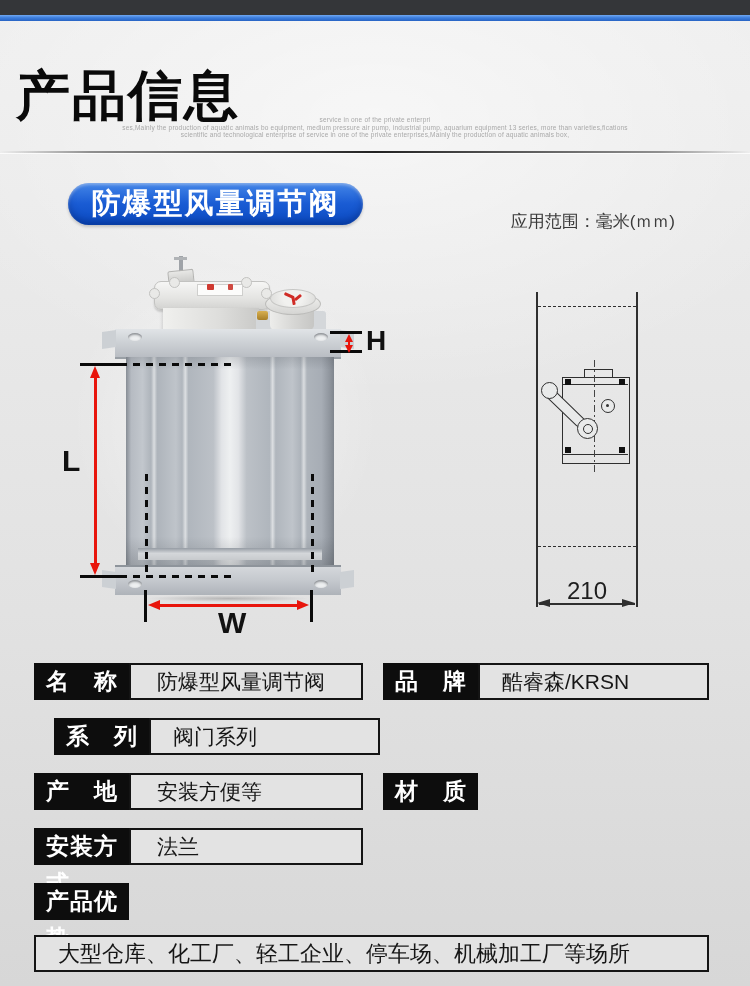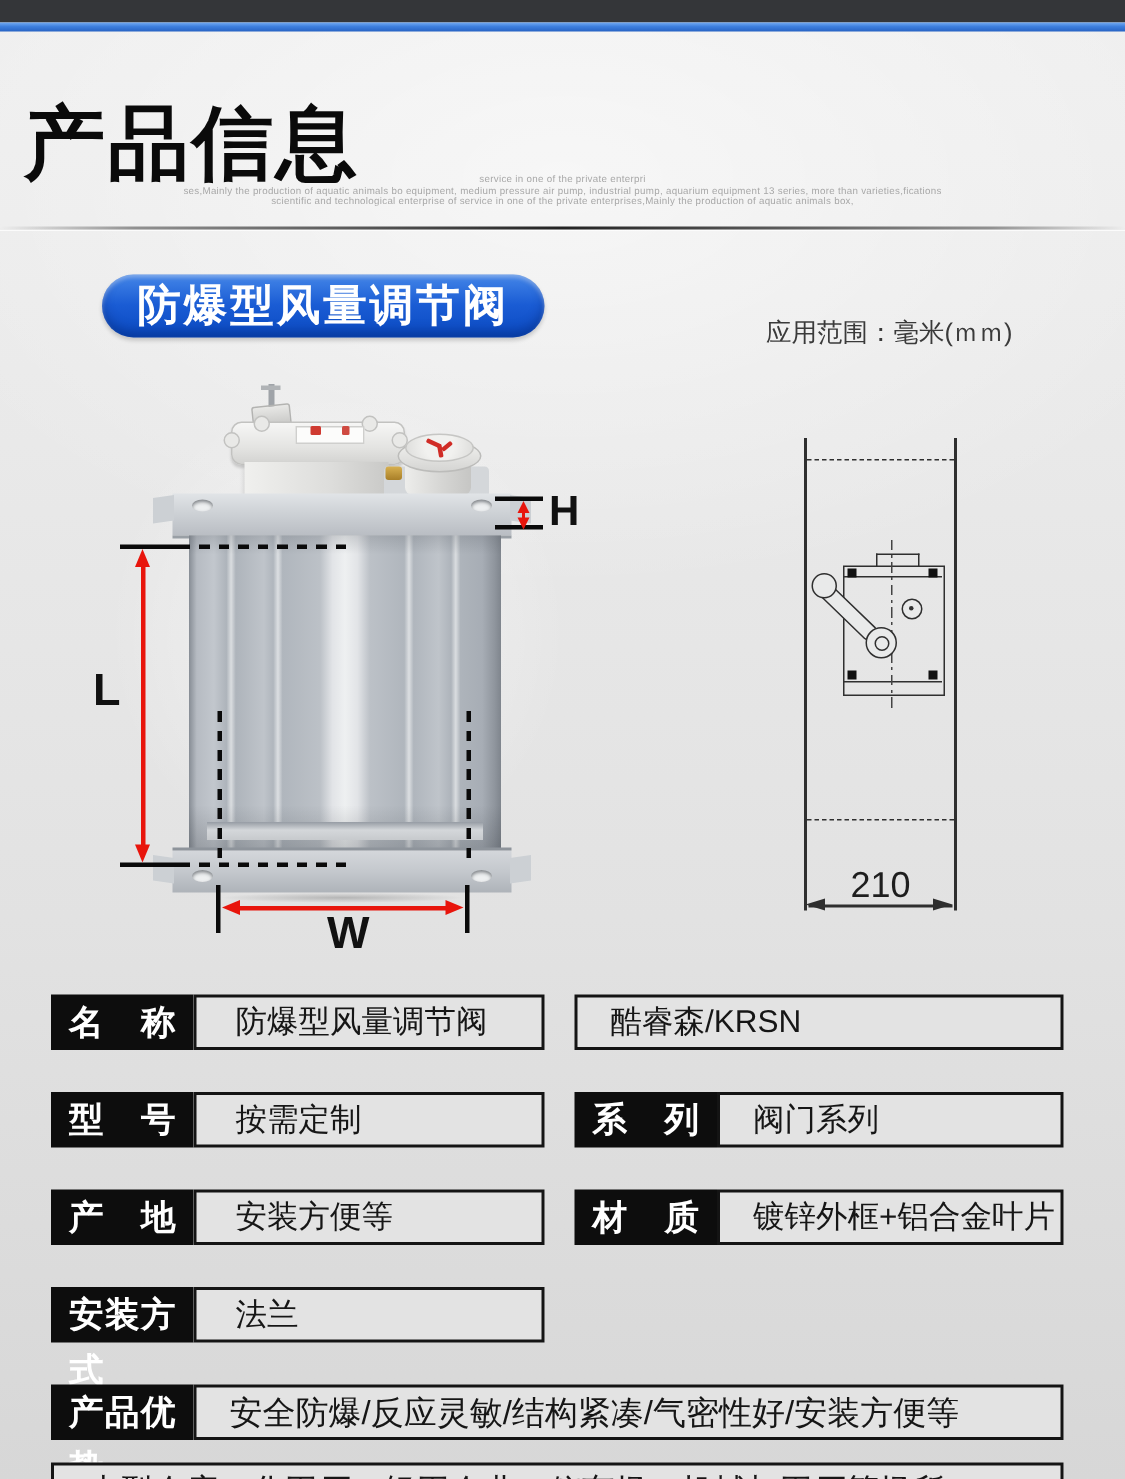--- a/index.html
+++ b/index.html
@@ -96,21 +96,21 @@
   .sv-center{left:594px;top:360px;width:1.3px;height:112px;
     background:repeating-linear-gradient(180deg,#444 0 7px,rgba(0,0,0,0) 7px 10px,#444 10px 12px,rgba(0,0,0,0) 12px 15px);}
   .sv-lever{left:548px;top:389px;width:47px;height:9px;border:1.6px solid #2f2f2f;border-radius:5px;
     background:#e9eaea;transform:rotate(44deg);transform-origin:4px 4px;}
   .sv-circle{border:1.6px solid #2f2f2f;border-radius:50%;background:#e9eaea;}
   .sv-arrow-l{width:0;height:0;border-top:4.5px solid transparent;border-bottom:4.5px solid transparent;border-right:13px solid #2f2f2f;}
   .sv-arrow-r{width:0;height:0;border-top:4.5px solid transparent;border-bottom:4.5px solid transparent;border-left:13px solid #2f2f2f;}
   .sv-dim{left:562px;top:577px;width:50px;text-align:center;font-size:24px;color:#1e1e1e;}
   
   .spec-table{left:34px;top:663px;width:675px;}
-  .spec-row{display:flex;height:37px;margin-bottom:28px;}
+  .spec-row{display:flex;height:37px;margin-bottom:18px;}
   .grp{display:flex;}
   .grp-l{width:329px;}
   .grp-r{width:326px;margin-left:20px;}
   .grp-full{width:675px;}
   .spec-label{width:95px;box-sizing:border-box;background:#0d0d0d;color:#fff;
     font-size:23px;font-weight:700;line-height:37px;padding:0 12px;
     text-align:justify;text-align-last:justify;text-justify:inter-ideograph;}
   .spec-value{flex:1;box-sizing:border-box;border:2px solid #141414;background:#e3e3e3;
     color:#161616;font-size:21px;font-weight:500;line-height:33px;
     padding:0 0 0 26px;white-space:nowrap;overflow:hidden;}
@@ -227,57 +227,52 @@
   </div>
 
   <div class="abs spec-table">
 
     <div class="spec-row">
       <div class="grp grp-l">
         <div class="spec-label">名称</div>
         <div class="spec-value">防爆型风量调节阀</div>
       </div>
       <div class="grp grp-r">
+        <div class="spec-label">品牌</div>
         <div class="spec-value">酷睿森/KRSN</div>
       </div>
     </div>
 
     <div class="spec-row">
-      <div class="grp grp-l">
-        <div class="spec-label">型号</div>
-        <div class="spec-value">按需定制</div>
-      </div>
       <div class="grp grp-r">
         <div class="spec-label">系列</div>
         <div class="spec-value">阀门系列</div>
       </div>
     </div>
 
     <div class="spec-row">
       <div class="grp grp-l">
         <div class="spec-label">产地</div>
         <div class="spec-value">安装方便等</div>
       </div>
       <div class="grp grp-r">
         <div class="spec-label">材质</div>
-        <div class="spec-value">镀锌外框+铝合金叶片</div>
       </div>
     </div>
 
     <div class="spec-row">
       <div class="grp grp-l">
         <div class="spec-label">安装方式</div>
         <div class="spec-value">法兰</div>
       </div>
     </div>
 
     <div class="spec-row" style="margin-bottom:15px;">
       <div class="grp grp-full">
         <div class="spec-label">产品优势</div>
-        <div class="spec-value">安全防爆/反应灵敏/结构紧凑/气密性好/安装方便等</div>
       </div>
     </div>
 
     <div class="spec-row">
       <div class="grp grp-full">
         <div class="spec-value">大型仓库、化工厂、轻工企业、停车场、机械加工厂等场所</div>
       </div>
     </div>
 
   </div>

